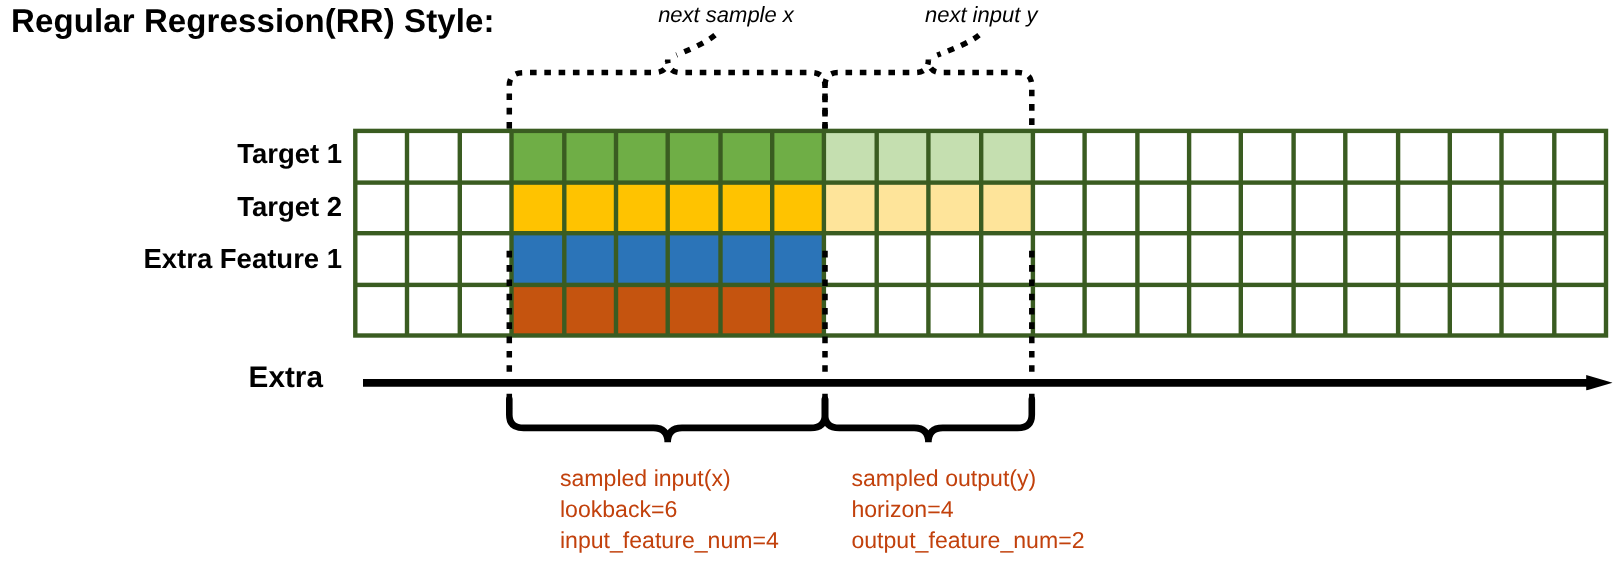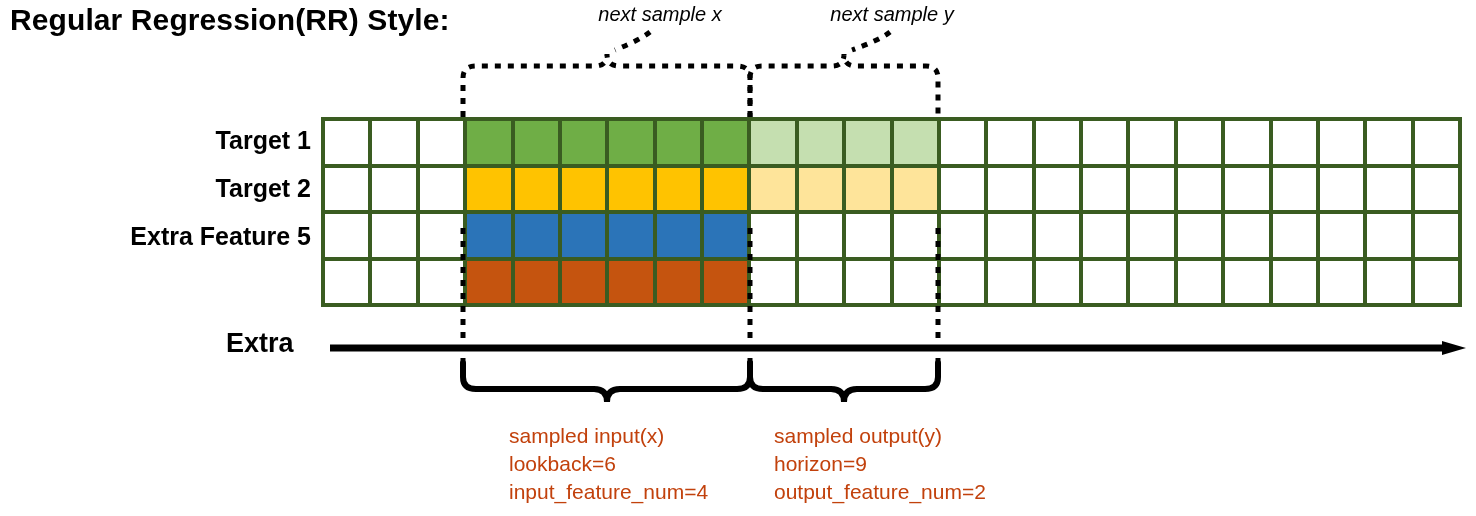--- a/index.html
+++ b/index.html
@@ -111,39 +111,39 @@
   .bottom-note div { white-space: nowrap; }
 </style>
 </head>
 <body>
 
 <div class="stage">
 
   <div id="page-title">Regular Regression(RR) Style:</div>
 
   <div id="caption-x" class="top-caption">next sample x</div>
-  <div id="caption-y" class="top-caption">next sample y</div>
+  <div id="caption-y" class="top-caption">next input y</div>
 
   <svg class="droplines" viewBox="0 0 1476 516" width="1476" height="516" style="position:absolute;left:0;top:0;">
     <g fill="none" stroke="#000" stroke-width="5" stroke-linecap="butt" stroke-dasharray="6 7">
 
       <path d="M463,117 L463,78 Q463,66 476,66 L595,66 Q607,66 607,54 Q607,66 619,66 L737,66 Q750,66 750,78 L750,117"></path>
 
       <path d="M750,117 L750,78 Q750,66 762,66 L832,66 Q844,66 844,54 Q844,66 856,66 L926,66 Q938,66 938,78 L938,117"></path>
     </g>
 
     <g stroke="#000" stroke-width="5" stroke-dasharray="6 7" fill="none">
       <path d="M650,32 Q640,40 615,50"></path>
       <path d="M890,32 Q880,40 852,50"></path>
     </g>
   </svg>
 
   <div class="row-label" style="top:128px;">Target 1</div>
   <div class="row-label" style="top:176px;margin-left:36px;">Target 2</div>
-  <div class="row-label" style="top:224px;">Extra Feature 5</div>
+  <div class="row-label" style="top:224px;">Extra Feature 1</div>
 
   <div id="grid">
       <div class="grid-row">
         <div class="cell" style="background: rgb(255, 255, 255);"></div>
         <div class="cell" style="background: rgb(255, 255, 255);"></div>
         <div class="cell" style="background: rgb(255, 255, 255);"></div>
         <div class="cell" style="background: rgb(111, 174, 70);"></div>
         <div class="cell" style="background: rgb(111, 174, 70);"></div>
         <div class="cell" style="background: rgb(111, 174, 70);"></div>
         <div class="cell" style="background: rgb(111, 174, 70);"></div>
@@ -265,17 +265,17 @@
     </g>
   </svg>
 
   <div id="note-input" class="bottom-note">
     <div>sampled input(x)</div>
     <div>lookback=6</div>
     <div>input_feature_num=4</div>
   </div>
   <div id="note-output" class="bottom-note">
     <div>sampled output(y)</div>
-    <div>horizon=9</div>
+    <div>horizon=4</div>
     <div>output_feature_num=2</div>
   </div>
 
 </div>
 
 </body></html>

